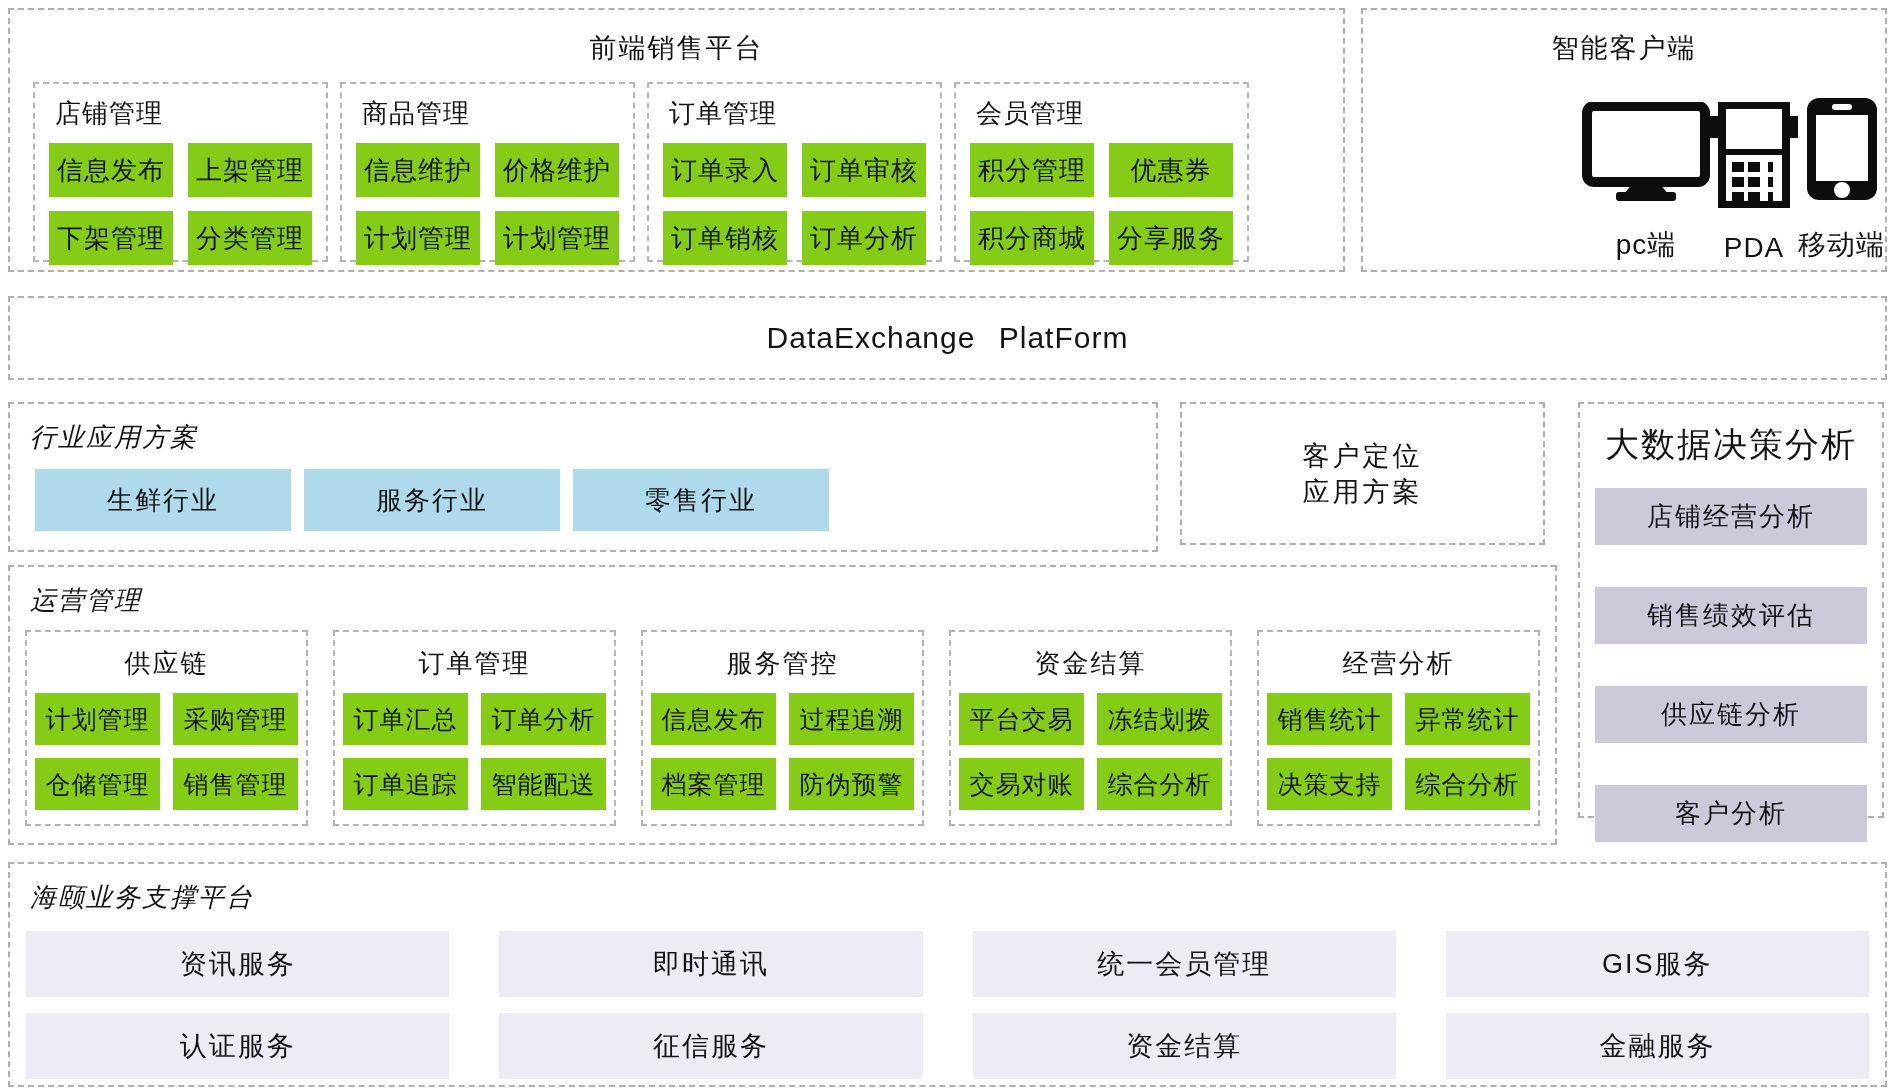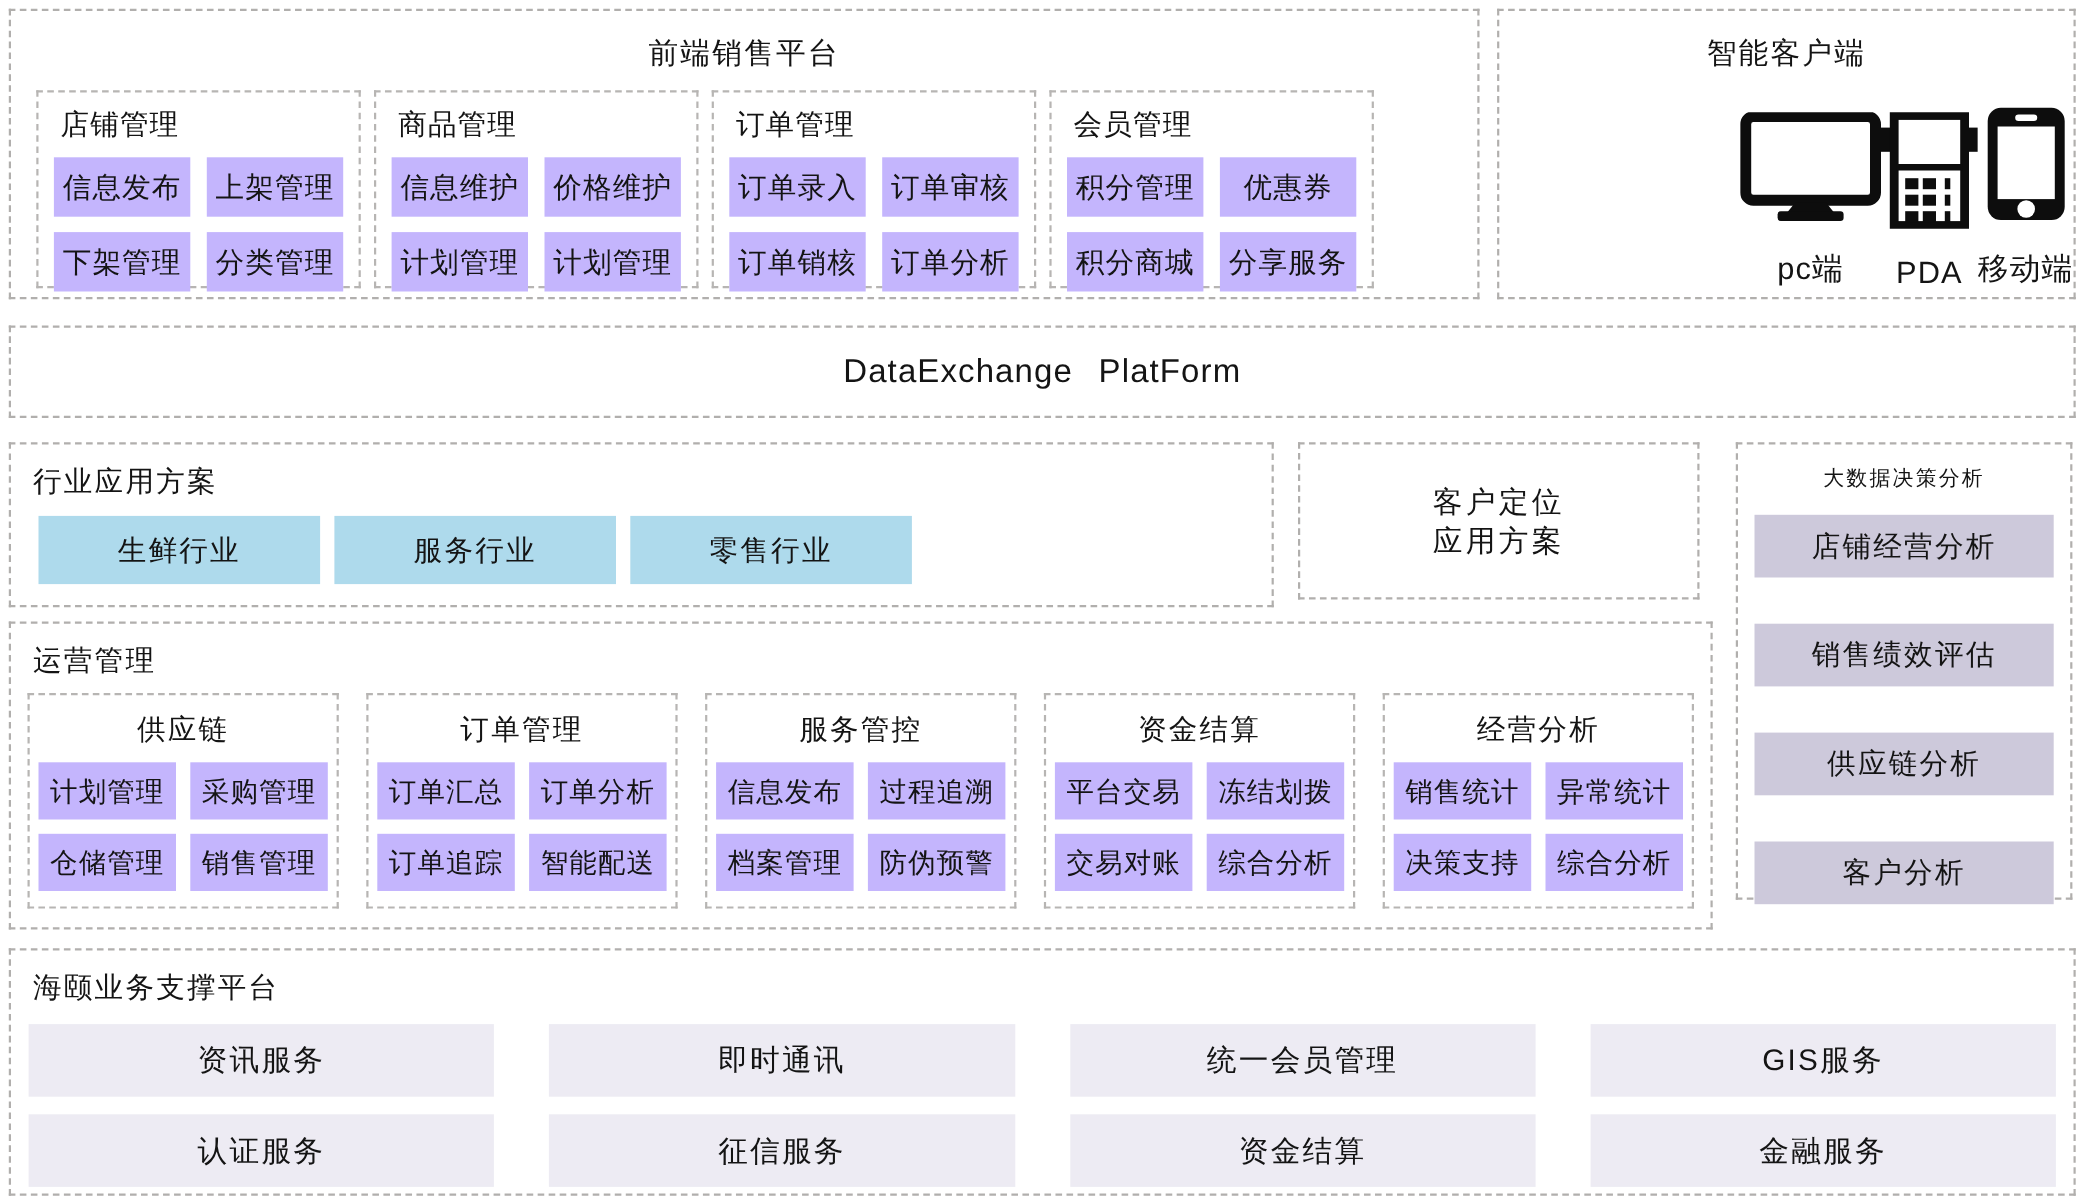--- a/index.html
+++ b/index.html
@@ -9,44 +9,44 @@
   .abs{position:absolute;}
 
   
   .sec-title{font-size:27px;text-align:center;letter-spacing:2px;}
   #frontend{left:8px;top:8px;width:1337px;height:264px;}
   #frontend .sec-title{margin-top:20px;}
   .fe-groups{display:flex;gap:12px;padding-left:23px;margin-top:16px;}
   .fe-group{width:295px;height:180px;border:2px dashed #b7b5b3;box-sizing:border-box;padding:8px 14px;}
   .fe-group-title{font-size:26px;margin:4px 0 12px 6px;letter-spacing:1px;}
   .chip-grid{display:grid;grid-template-columns:1fr 1fr;gap:14px 15px;}
-  .chip{height:54px;background:#c4b5fd;display:flex;align-items:center;justify-content:center;font-size:26px;letter-spacing:1px;}
+  .chip{height:54px;background:#84cc16;display:flex;align-items:center;justify-content:center;font-size:26px;letter-spacing:1px;}
 
   #clients{left:1361px;top:8px;width:526px;height:264px;}
   #clients .sec-title{margin-top:20px;}
   .devices{display:flex;justify-content:flex-end;align-items:flex-end;margin-top:30px;}
   .device{display:flex;flex-direction:column;align-items:center;}
   .device .dev-icon{height:106px;display:flex;align-items:flex-end;}
   .device .dev-label{margin-top:24px;font-size:28px;letter-spacing:1px;}
 
   
   #dataexchange{left:8px;top:296px;width:1879px;height:84px;display:flex;align-items:center;justify-content:center;}
   #dataexchange .dx-text{font-size:30px;word-spacing:14px;letter-spacing:1px;}
 
   
   #industry{left:8px;top:402px;width:1150px;height:150px;}
-  .corner-label{font-size:26px;margin:16px 0 0 20px;letter-spacing:2px;}
+  .corner-label{font-size:26px;margin:16px 0 0 20px;letter-spacing:2px;font-style:italic;}
   .industry-row{display:flex;gap:13px;padding-left:25px;margin-top:14px;}
   .industry-btn{width:256px;height:62px;background:#aedaec;display:flex;align-items:center;justify-content:center;font-size:26px;letter-spacing:2px;}
 
   #custpos{left:1180px;top:402px;width:365px;height:143px;display:flex;flex-direction:column;align-items:center;justify-content:center;}
   #custpos .cp-line{font-size:27px;letter-spacing:3px;}
 
   #bigdata{left:1578px;top:402px;width:306px;height:416px;}
-  #bigdata .sec-title{margin-top:18px;font-size:19px;}
+  #bigdata .sec-title{margin-top:18px;font-size:34px;}
   .bd-chips{margin-top:20px;display:flex;flex-direction:column;gap:42px;align-items:center;}
   .bd-chip{width:272px;height:57px;background:#cdc9db;display:flex;align-items:center;justify-content:center;font-size:26px;letter-spacing:2px;}
 
   
   #operations{left:8px;top:565px;width:1549px;height:280px;}
   .ops-groups{display:flex;gap:25px;padding-left:15px;margin-top:12px;}
   .ops-group{width:283px;height:196px;border:2px dashed #b7b5b3;box-sizing:border-box;padding:6px 8px;}
   .ops-group-title{font-size:26px;text-align:center;margin:8px 0 12px 0;letter-spacing:2px;}
   .ops-group .chip-grid{gap:13px;}
   .ops-group .chip{height:52px;font-size:25px;}

